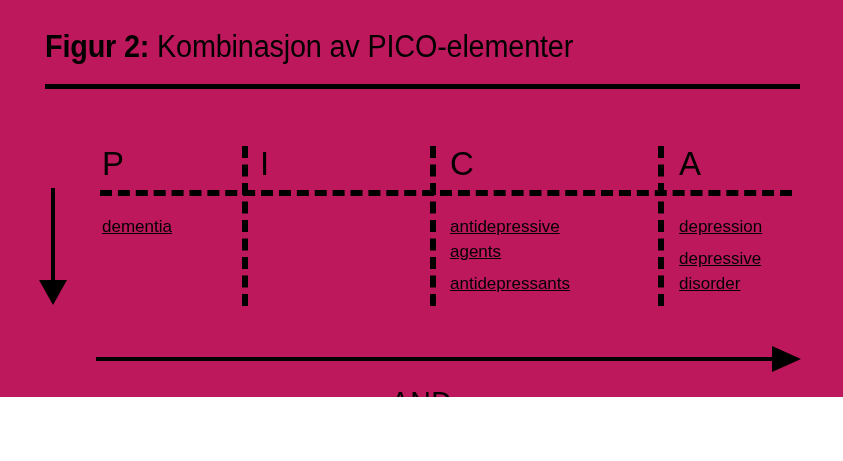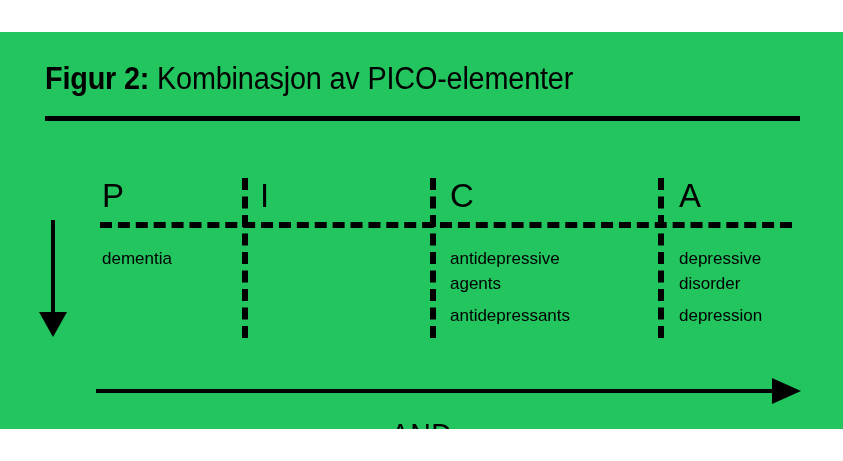--- a/index.html
+++ b/index.html
@@ -8,23 +8,22 @@
     background: #ffffff;
   }
   body {
     font-family: "Liberation Sans", sans-serif;
     color: #000000;
   }
   #figure-root {
     position: relative;
     width: 843px;
     height: 397px;
-    background: #22c55e;
+    background: #be185d;
     overflow: hidden;
-    margin-top: 32px;
   }
 
   
   #figure-title {
     position: absolute;
     left: 45px;
     top: 28px;
     font-size: 31px;
     line-height: 38px;
     white-space: nowrap;
@@ -100,20 +99,21 @@
     letter-spacing: 0.5px;
     height: 44px;
   }
   .col-terms {
     margin-top: 24px;
     font-size: 17px;
     line-height: 25px;
   }
   .col-term {
     white-space: pre-line;
+    text-decoration: underline;
   }
   .col-term + .col-term {
     margin-top: 7px;
   }
 
   #col-p { left: 102px; width: 132px; }
   #col-i { left: 260px; width: 162px; }
   #col-c { left: 450px; width: 200px; }
   #col-a { left: 679px; width: 150px; }
 
@@ -177,23 +177,23 @@
     <div class="col-terms">
       <div class="col-term">antidepressive
 agents</div>
       <div class="col-term">antidepressants</div>
     </div>
   </div>
 
   <div class="pico-col" id="col-a">
     <div class="col-header">A</div>
     <div class="col-terms">
+      <div class="col-term">depression</div>
       <div class="col-term">depressive
 disorder</div>
-      <div class="col-term">depression</div>
     </div>
   </div>
 
   <div id="and-arrow">
     <svg width="706" height="26" viewBox="0 0 706 26" xmlns="http://www.w3.org/2000/svg">
       <line x1="0" y1="13" x2="680" y2="13" stroke="#000000" stroke-width="4"></line>
       <polygon points="705,13 676,0 676,26" fill="#000000"></polygon>
     </svg>
   </div>
 

